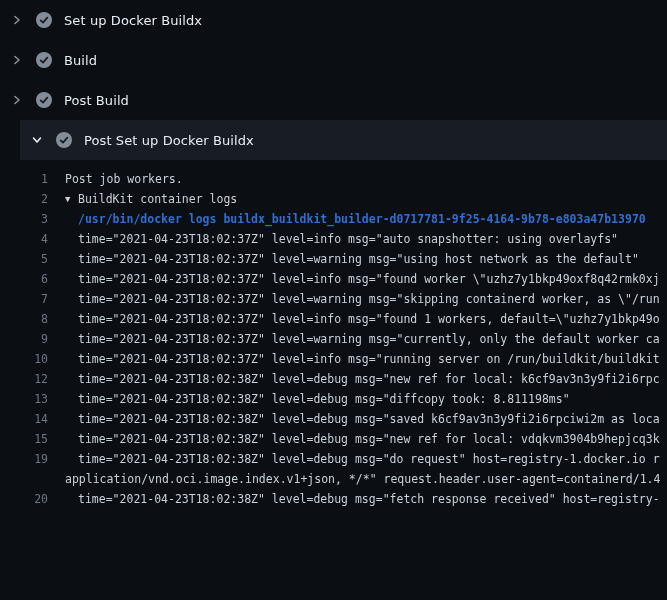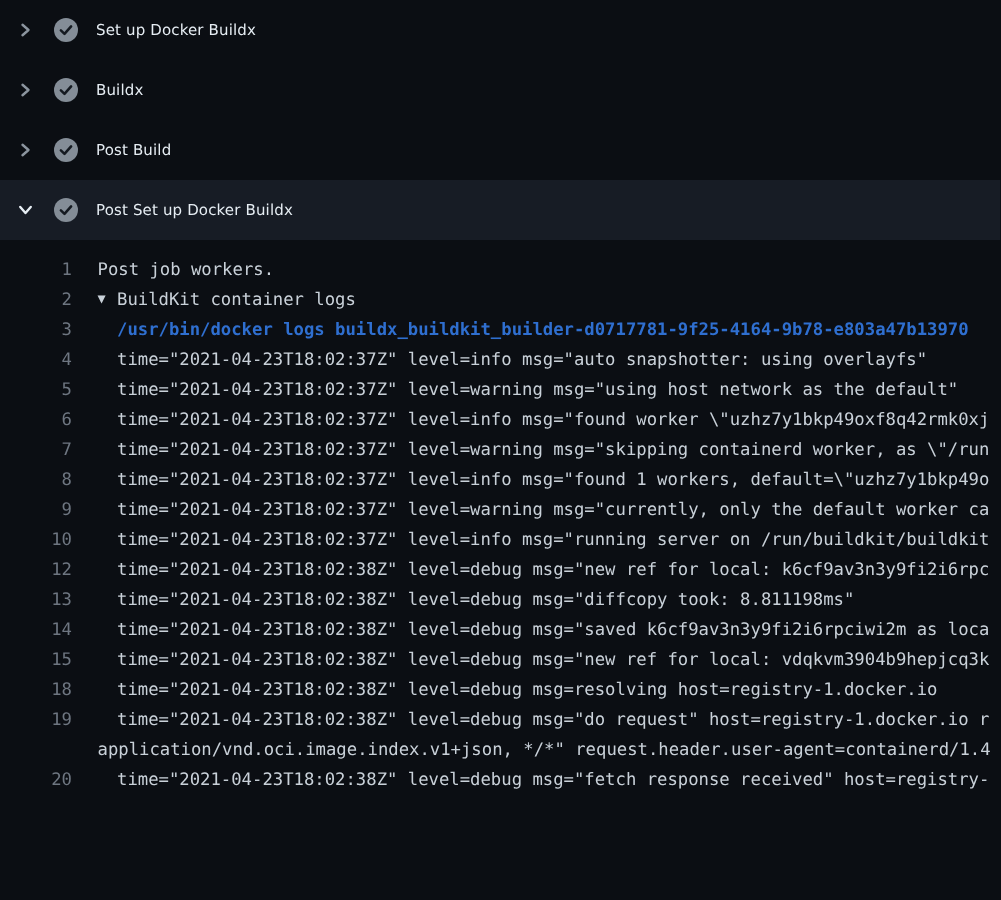--- a/index.html
+++ b/index.html
@@ -14,36 +14,36 @@
 
   
   .step {
     height: 40px;
     display: flex;
     align-items: center;
     padding-left: 10px;
     cursor: pointer;
     box-sizing: border-box;
   }
-  .step.expanded { background: var(--expanded-step-background, #171c25); }
+  .step.expanded { background: var(--expanded-step-background, #171c25); margin-left: 20px; }
   .chev {
     width: 14px; height: 12px;
     display: flex; align-items: center; justify-content: center;
     margin-right: 12px;
     color: var(--chevron, #8b949e);
     flex: none;
   }
   .chev svg { display: block; }
   .chev.down { color: var(--chevron-expanded, #e6edf3); }
   .chev.down svg { transform: rotate(90deg); }
   .check { width: 16px; height: 16px; margin-right: 12px; flex: none; }
   .check svg { display: block; }
   .step-label {
     color: var(--step-label, #e6edf3);
-    font-size: 10px;
+    font-size: 13px;
     letter-spacing: 0.1px;
   }
 
   
   .log {
     padding-top: 9px;
     font-family: "DejaVu Sans Mono", "Liberation Mono", monospace;
     font-size: 11.5px;
     line-height: 20px;
   }
@@ -98,21 +98,21 @@
       <svg width="12" height="12" viewBox="0 0 12 12">
         <path d="M4 2.5 L8 6 L4 9.5" stroke="currentColor" stroke-width="1.6" fill="none" stroke-linecap="round" stroke-linejoin="round"></path>
       </svg>
     </span>
     <span class="check">
       <svg width="16" height="16" viewBox="0 0 16 16">
         <circle cx="8" cy="8" r="8" class="cc-bg" fill="#848d97"></circle>
         <path d="M4.6 8.3 L7 10.6 L11.4 5.6" class="cc-mark" stroke-width="1.7" fill="none" stroke-linecap="round" stroke-linejoin="round" stroke="#151a21"></path>
       </svg>
     </span>
-    <span class="step-label">Buildx</span>
+    <span class="step-label">Build</span>
   </div>
 
   <div class="step">
     <span class="chev">
       <svg width="12" height="12" viewBox="0 0 12 12">
         <path d="M4 2.5 L8 6 L4 9.5" stroke="currentColor" stroke-width="1.6" fill="none" stroke-linecap="round" stroke-linejoin="round"></path>
       </svg>
     </span>
     <span class="check">
       <svg width="16" height="16" viewBox="0 0 16 16">
@@ -206,24 +206,20 @@
     <span class="ltext ind1">time="2021-04-23T18:02:38Z" level=debug msg="saved k6cf9av3n3y9fi2i6rpciwi2m as loca</span>
   </div>
 
   <div class="lrow">
     <span class="lnum">15</span>
     <span class="ltext ind1">time="2021-04-23T18:02:38Z" level=debug msg="new ref for local: vdqkvm3904b9hepjcq3k</span>
   </div>
 
 
 
-  <div class="lrow">
-    <span class="lnum">18</span>
-    <span class="ltext ind1">time="2021-04-23T18:02:38Z" level=debug msg=resolving host=registry-1.docker.io</span>
-  </div>
 
   <div class="lrow">
     <span class="lnum">19</span>
     <span class="ltext ind1">time="2021-04-23T18:02:38Z" level=debug msg="do request" host=registry-1.docker.io r</span>
   </div>
 
   <div class="lrow">
     <span class="lnum"></span>
     <span class="ltext ind0">application/vnd.oci.image.index.v1+json, */*" request.header.user-agent=containerd/1.4</span>
   </div>

